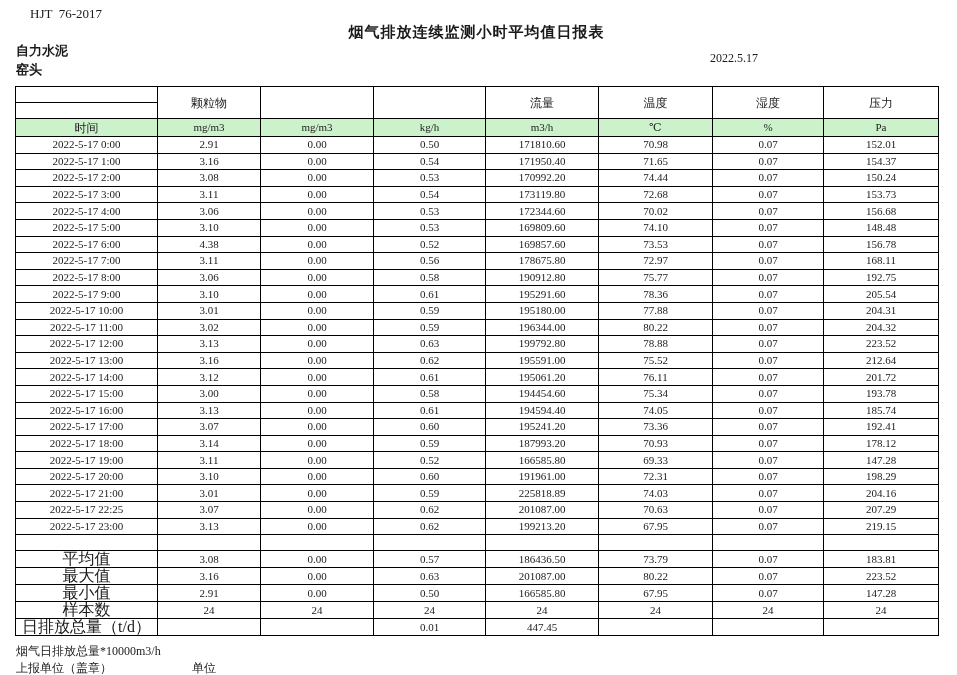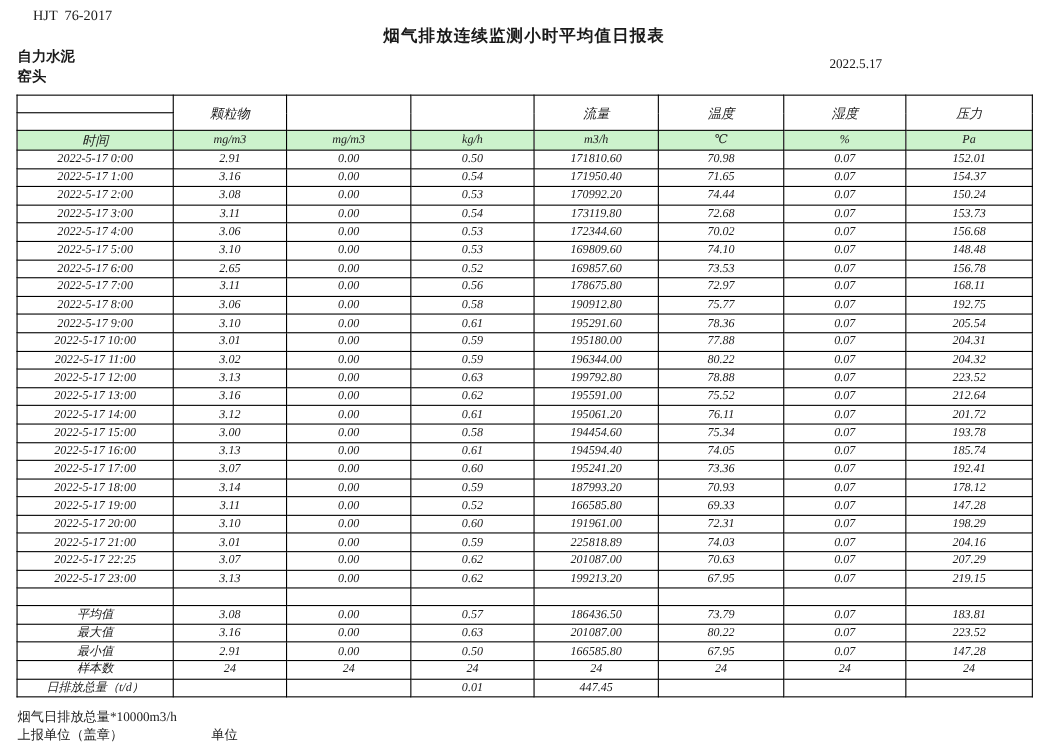--- a/index.html
+++ b/index.html
@@ -16,43 +16,42 @@
     font-size:13px;font-weight:normal;white-space:pre;
     font-family:"Liberation Serif","DejaVu Serif",serif;
   }
   .title{
     position:absolute;left:15px;top:23px;width:923px;
     text-align:center;font-size:15px;font-weight:bold;
     letter-spacing:1px;
   }
   .company{position:absolute;left:16px;top:42px;font-size:13px;font-weight:bold;}
   .device{position:absolute;left:16px;top:61px;font-size:13px;font-weight:bold;}
-  .date{position:absolute;left:710px;top:51px;font-size:12px;margin-left:44px;}
+  .date{position:absolute;left:710px;top:51px;font-size:12px;}
 
   .report-table{
     position:absolute;left:15px;top:86px;
     border-collapse:collapse;table-layout:fixed;
     width:923px;
     font-size:11px;
-    font-style:italic;
   }
   .report-table td{
     border:1px solid #000;
     text-align:center;vertical-align:middle;
     padding:0;overflow:hidden;white-space:nowrap;
     line-height:1;
   }
   tr.h1 td{height:15px;font-size:12px;}
   tr.h2 td{height:15px;}
   tr.units td{height:17px;background:#ccf2cc;color:#222;font-size:11px;}
   tr.units td:first-child{font-size:12px;}
   tr.data-row td{height:15.6px;}
   tr.blank td{height:15px;}
   tr.summary-row td{height:15.6px;}
-  tr.summary-row td:first-child{font-size:11px;}
+  tr.summary-row td:first-child{font-size:16px;}
   tr.data-row td:first-child{font-size:11px;}
 
   .footer-note{position:absolute;left:16px;top:643px;font-size:12px;}
   .footer-line{position:absolute;left:16px;top:660px;font-size:12px;}
   .footer-unit{position:absolute;left:192px;top:660px;font-size:12px;}
 </style>
 </head>
 <body>
 
 <div class="std-no">HJT  76-2017</div>
@@ -153,21 +152,21 @@
         <td>3.10</td>
         <td>0.00</td>
         <td>0.53</td>
         <td>169809.60</td>
         <td>74.10</td>
         <td>0.07</td>
         <td>148.48</td>
       </tr>
       <tr class="data-row">
         <td>2022-5-17 6:00</td>
-        <td>2.65</td>
+        <td>4.38</td>
         <td>0.00</td>
         <td>0.52</td>
         <td>169857.60</td>
         <td>73.53</td>
         <td>0.07</td>
         <td>156.78</td>
       </tr>
       <tr class="data-row">
         <td>2022-5-17 7:00</td>
         <td>3.11</td>

